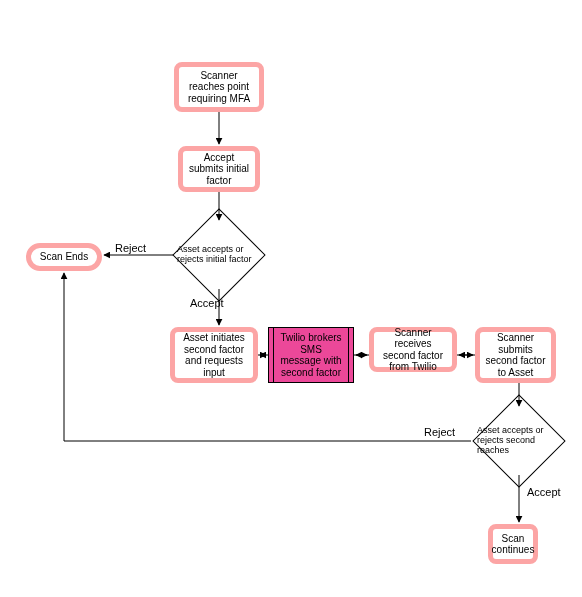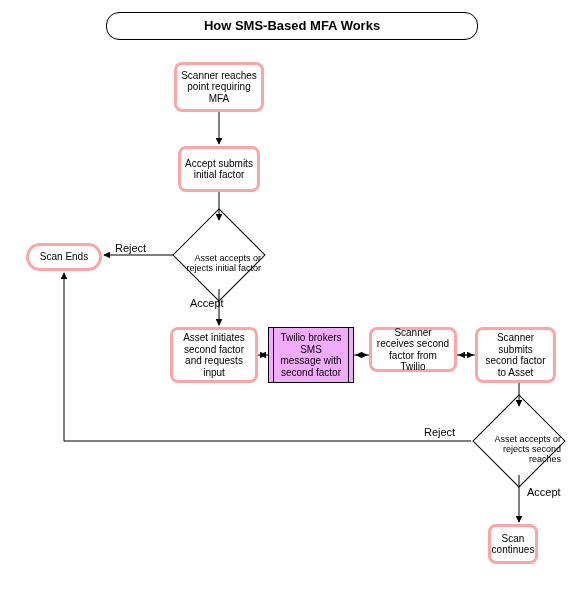--- a/index.html
+++ b/index.html
@@ -23,21 +23,21 @@
     height: 26px;
     border: 1px solid #000;
     border-radius: 13px;
     text-align: center;
     line-height: 26px;
     font-weight: bold;
     font-size: 13px;
   }
   .node {
     position: absolute;
-    border: 3px solid #fca5a5;
+    border: 5px solid #fca5a5;
     border-radius: 8px;
     background: #fff;
     text-align: center;
     padding: 6px 4px;
     font-size: 10px;
     line-height: 1.15;
     display: flex;
     align-items: center;
     justify-content: center;
     box-sizing: border-box;
@@ -58,36 +58,36 @@
     width: 66px;
     height: 66px;
     border: 1px solid #000;
     background: #fff;
     transform: translate(-50%, -50%) rotate(45deg);
     box-sizing: border-box;
   }
   .decision .dlabel {
     position: absolute;
     left: 0;
-    top: 9px;
+    top: 0;
     width: 100%;
     height: 100%;
     display: flex;
     align-items: center;
     justify-content: center;
-    text-align: right;
+    text-align: left;
     font-size: 9px;
     line-height: 1.1;
     padding: 0 6px;
     box-sizing: border-box;
   }
   .subproc {
     position: absolute;
     border: 1px solid #000;
-    background: #f0abfc;
+    background: #ec4899;
     box-sizing: border-box;
     font-size: 10px;
     line-height: 1.15;
     text-align: center;
     display: flex;
     align-items: center;
     justify-content: center;
     padding: 6px 10px;
   }
   .subproc::before,
@@ -112,21 +112,20 @@
     left: 0;
     top: 0;
     pointer-events: none;
   }
 </style>
 </head>
 <body>
 
 <div class="canvas">
 
-  <div class="title-box">How SMS-Based MFA Works</div>
 
   <div class="node" style="left:174px; top:62px; width:90px; height:50px;">Scanner reaches point requiring MFA</div>
 
   <div class="node" style="left:178px; top:146px; width:82px; height:46px;">Accept submits initial factor</div>
 
   <div class="decision" style="left:171px; top:220px;">
     <div class="diamond"></div>
     <div class="dlabel">Asset accepts or rejects initial factor</div>
   </div>
 

